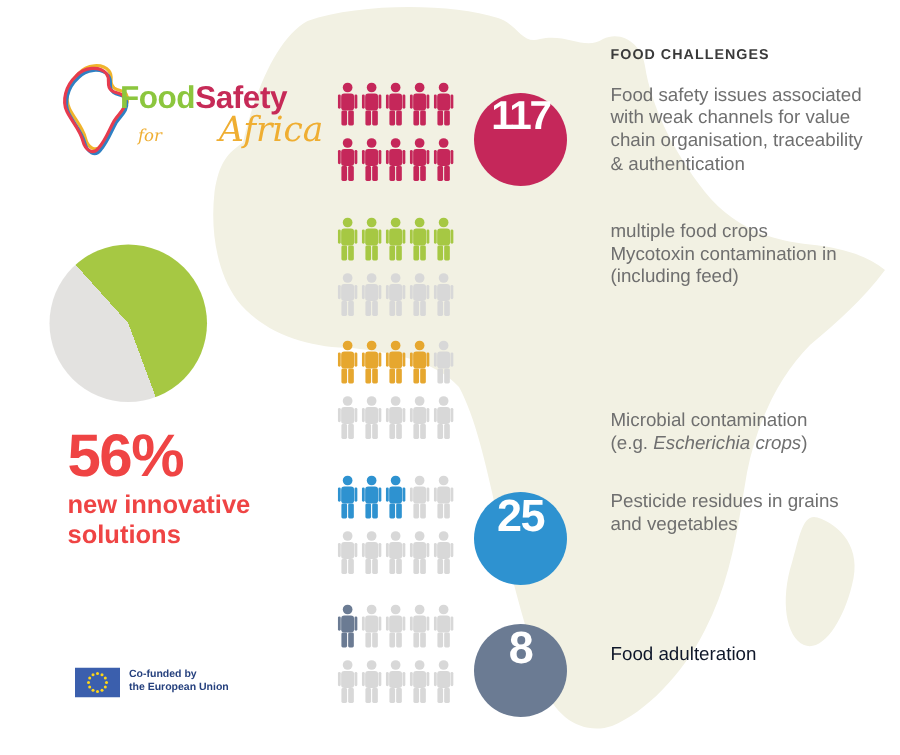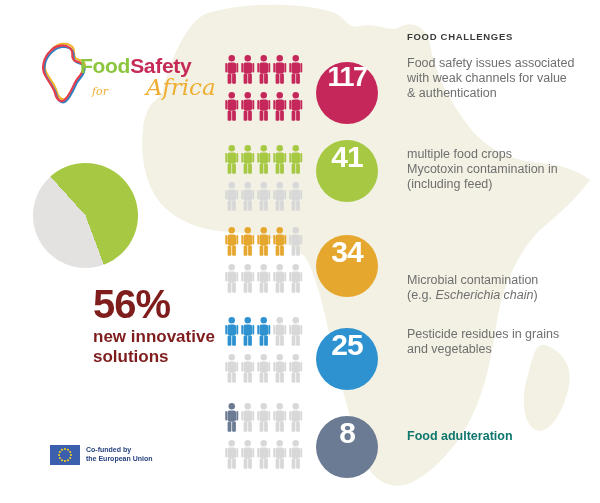--- a/index.html
+++ b/index.html
@@ -79,21 +79,21 @@
       <div class="logo-line1">
         <span style="color: rgb(140, 198, 62);">Food</span><span style="color: rgb(198, 42, 87);">Safety</span>
       </div>
       <div class="logo-line2" style="color: rgb(239, 174, 50);">
         <span class="lg-for">for</span><span class="lg-africa">Africa</span>
       </div>
     </div>
   </div>
 
   <div class="pie" style="background: conic-gradient(from 318deg, rgb(166, 200, 67) 0deg, rgb(166, 200, 67) 201.6deg, rgb(227, 226, 224) 201.6deg, rgb(227, 226, 224) 360deg);"></div>
-  <div class="solutions" style="color: #7f1d1d; margin-left: 48px;">
+  <div class="solutions" style="color: #ef4444;">
     <div class="solutions-pct">56%</div>
     <div class="solutions-cap">
       <div>new innovative</div>
       <div>solutions</div>
     </div>
   </div>
 
   <div class="food-challenges" style="color: rgb(58, 58, 58);">FOOD CHALLENGES</div>
 
   <div class="icon-grid ig-0">
@@ -253,52 +253,47 @@
         <use href="#person-shape"></use>
       </svg>
       <svg viewBox="0 0 15 32" class="person" style="fill: rgb(216, 216, 216);">
         <use href="#person-shape"></use>
       </svg>
     </div>
 
   <div class="badge b0 bd-0" style="background: rgb(197, 39, 90);">
       <span>117</span>
     </div>
-  <div class="badge bd-1" style="background: rgb(166, 200, 67);">
-      <span>41</span>
-    </div>
-  <div class="badge bd-2" style="background: rgb(230, 167, 47);">
-      <span>34</span>
-    </div>
   <div class="badge bd-3" style="background: rgb(46, 146, 208);">
       <span>25</span>
     </div>
   <div class="badge bd-4" style="background: rgb(107, 123, 147);">
       <span>8</span>
     </div>
 
   <div class="challenge-text tx-0" style="color: rgb(111, 111, 111);">
       <div><span>Food safety issues associated</span></div>
       <div><span>with weak channels for value</span></div>
+      <div><span>chain organisation, traceability</span></div>
       <div><span>&amp; authentication</span></div>
     </div>
   <div class="challenge-text tx-1" style="color: rgb(111, 111, 111);">
       <div><span>multiple food crops</span></div>
       <div><span>Mycotoxin contamination in</span></div>
       <div><span>(including feed)</span></div>
     </div>
   <div class="challenge-text tx-2" style="color: rgb(111, 111, 111);">
       <div><span>Microbial contamination</span></div>
-      <div><span>(e.g. </span><em>Escherichia chain</em><span>)</span></div>
+      <div><span>(e.g. </span><em>Escherichia crops</em><span>)</span></div>
     </div>
   <div class="challenge-text tx-3" style="color: rgb(111, 111, 111);">
       <div><span>Pesticide residues in grains</span></div>
       <div><span>and vegetables</span></div>
     </div>
-  <div class="challenge-text tx-4" style="color: #0f766e; font-weight: bold;">
+  <div class="challenge-text tx-4" style="color: #0f172a;">
       <div><span>Food adulteration</span></div>
     </div>
 
   <div class="eu">
     <svg class="eu-flag" viewBox="0 0 30 20">
       <rect width="30" height="20" fill="#3b5fad"></rect>
       <g id="eu-stars" fill="#ffd617">
           <circle cx="15.00" cy="4.00" r="1"></circle>
           <circle cx="18.00" cy="4.80" r="1"></circle>
           <circle cx="20.20" cy="7.00" r="1"></circle>

